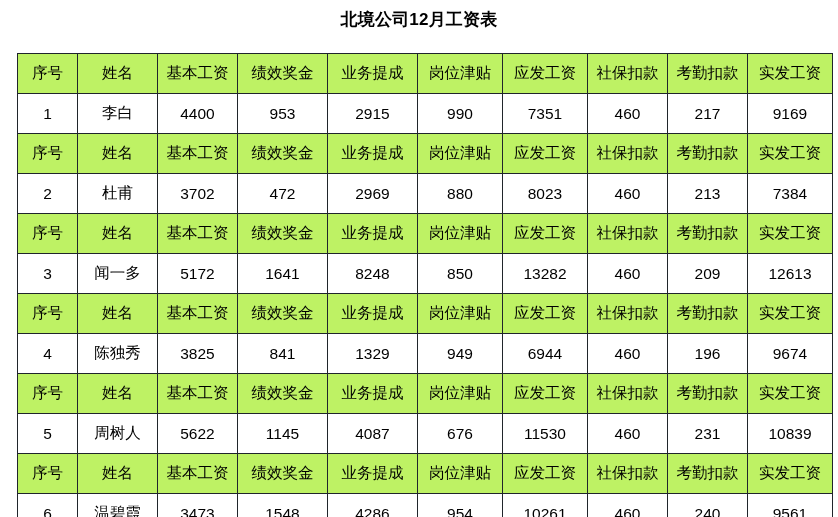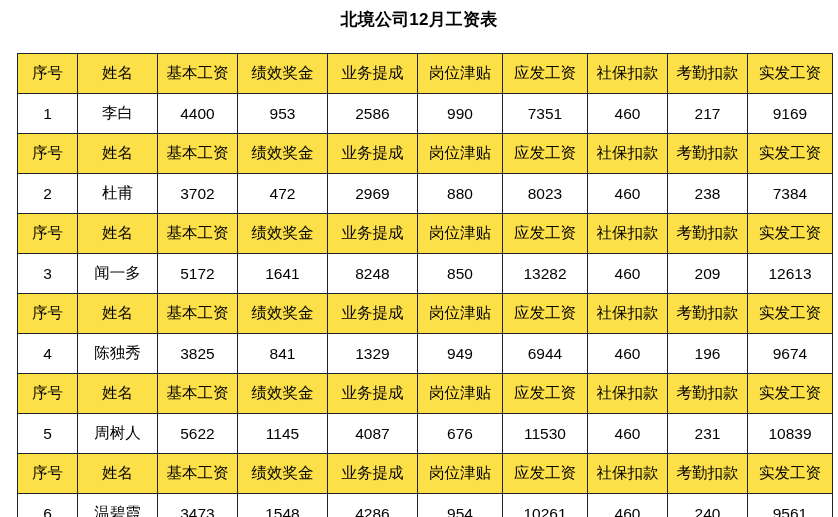--- a/index.html
+++ b/index.html
@@ -56,21 +56,21 @@
     vertical-align: middle;
     font-size: 15.5px;
     color: #000000;
     padding: 0 2px;
     box-sizing: border-box;
     white-space: nowrap;
     overflow: hidden;
   }
 
   tr.header-row td {
-    background: #fde047;
+    background: #bef264;
     font-size: 15.5px;
     color: #000000;
   }
 
   tr.data-row td {
     background: #ffffff;
     font-size: 15.5px;
   }
 
   
@@ -117,21 +117,21 @@
             <td>应发工资</td>
             <td>社保扣款</td>
             <td>考勤扣款</td>
             <td>实发工资</td>
           </tr>
           <tr class="data-row">
             <td>1</td>
             <td>李白</td>
             <td>4400</td>
             <td>953</td>
-            <td>2586</td>
+            <td>2915</td>
             <td>990</td>
             <td>7351</td>
             <td>460</td>
             <td>217</td>
             <td>9169</td>
           </tr>
           <tr class="header-row">
             <td>序号</td>
             <td>姓名</td>
             <td>基本工资</td>
@@ -145,21 +145,21 @@
           </tr>
           <tr class="data-row">
             <td>2</td>
             <td>杜甫</td>
             <td>3702</td>
             <td>472</td>
             <td>2969</td>
             <td>880</td>
             <td>8023</td>
             <td>460</td>
-            <td>238</td>
+            <td>213</td>
             <td>7384</td>
           </tr>
           <tr class="header-row">
             <td>序号</td>
             <td>姓名</td>
             <td>基本工资</td>
             <td>绩效奖金</td>
             <td>业务提成</td>
             <td>岗位津贴</td>
             <td>应发工资</td>

